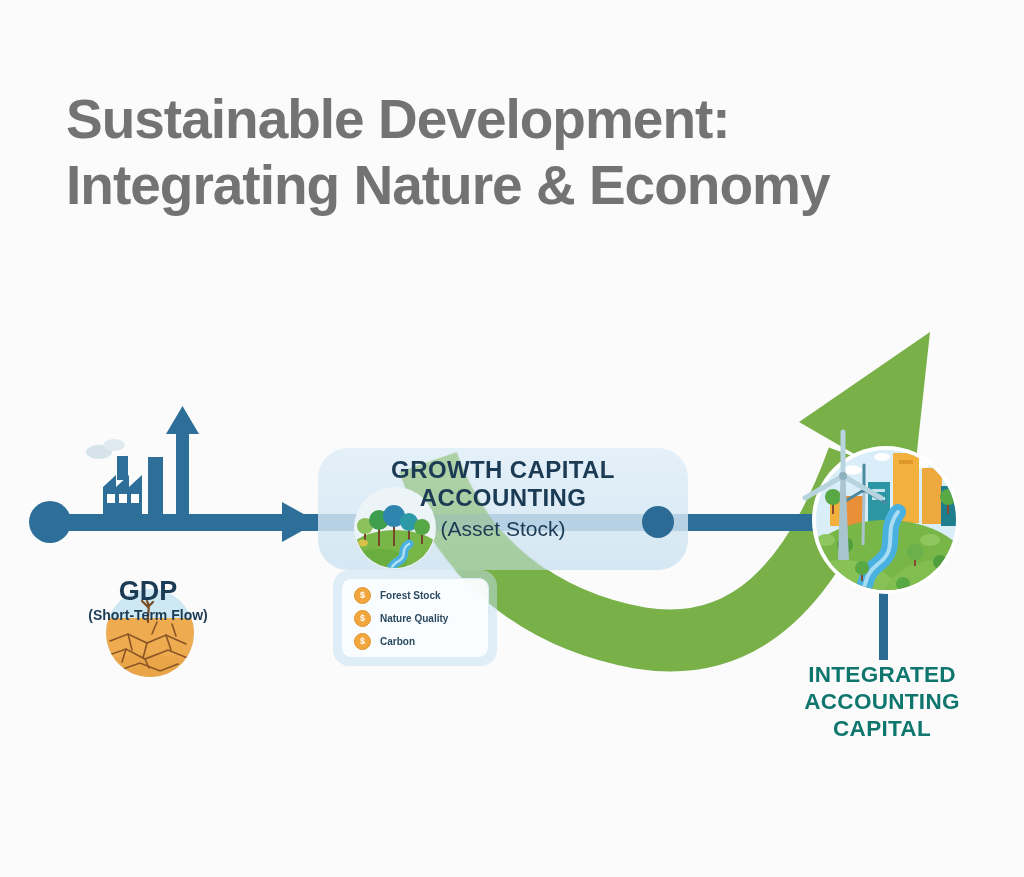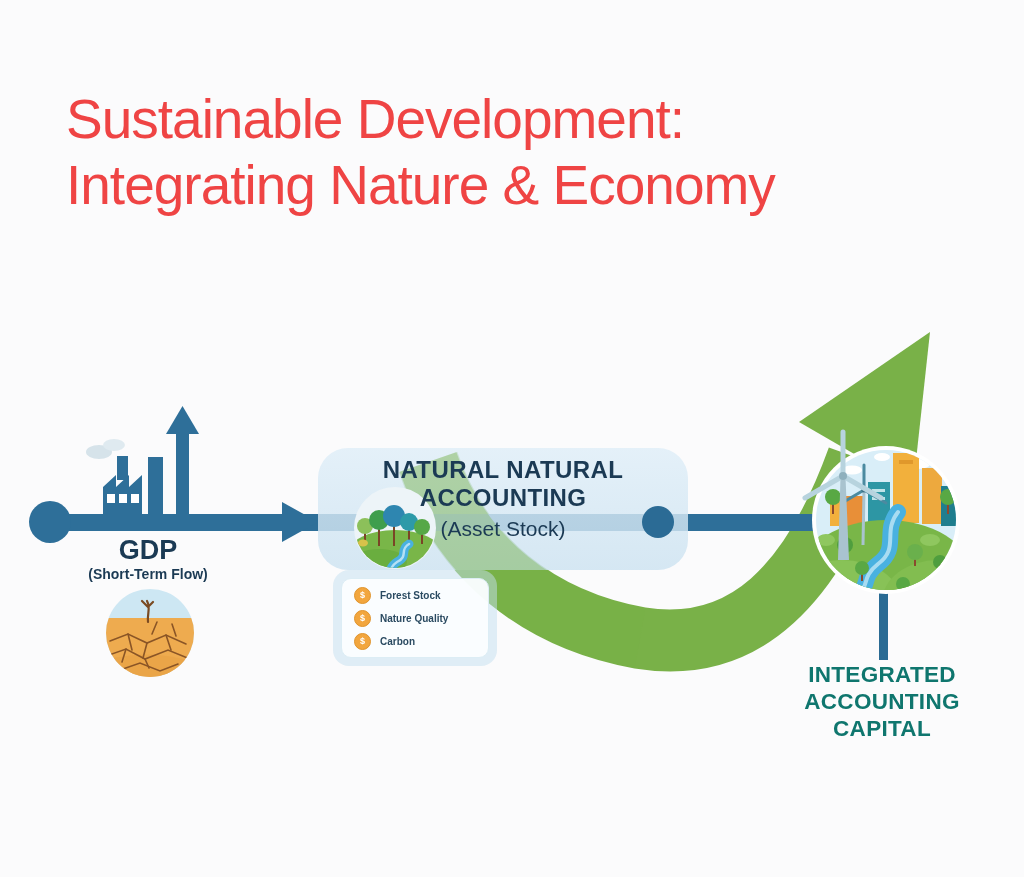--- a/index.html
+++ b/index.html
@@ -4,25 +4,25 @@
 <style>
   html,body{margin:0;padding:0;background:#ffffff;}
   .stage{
     position:relative;width:1024px;height:877px;overflow:hidden;
     background:#fbfbfc;font-family:"Liberation Sans","DejaVu Sans",sans-serif;
   }
   .layer{position:absolute;left:0;top:0;width:1024px;height:877px;pointer-events:none;}
   
   .title{
     position:absolute;left:66px;top:86px;width:900px;
-    color:#ef4444;font-size:55px;font-weight:400;line-height:66px;letter-spacing:-1px;
+    color:#737373;font-size:55px;font-weight:700;line-height:66px;letter-spacing:-1px;
   }
   
   .gdp{position:absolute;left:48px;top:536px;width:200px;text-align:center;color:#1b3a54;}
-  .gdp-main{font-size:27px;font-weight:700;line-height:28px;}
+  .gdp-main{font-size:27px;font-weight:700;line-height:28px;margin-top:41px;}
   .gdp-sub{font-size:14px;font-weight:700;line-height:20px;}
   
   .panel{
     position:absolute;left:318px;top:448px;width:370px;height:122px;border-radius:30px;
     background:linear-gradient(180deg,rgba(223,238,248,0.82),rgba(205,227,241,0.82));
     z-index:2;
   }
   .ncap{position:absolute;left:318px;top:456px;width:370px;text-align:center;color:#1b3a54;z-index:5;}
   .ncap-l{font-size:24px;font-weight:700;line-height:28px;letter-spacing:0.4px;}
   .ncap-sub{font-size:21px;font-weight:400;line-height:24px;margin-top:5px;}
@@ -234,21 +234,21 @@
     <div>Sustainable Development:</div>
     <div>Integrating Nature &amp; Economy</div>
   </div>
 
   <div class="gdp">
     <div class="gdp-main">GDP</div>
     <div class="gdp-sub">(Short-Term Flow)</div>
   </div>
 
   <div class="ncap">
-    <div class="ncap-l">NATURAL NATURAL</div>
+    <div class="ncap-l">GROWTH CAPITAL</div>
     <div class="ncap-l">ACCOUNTING</div>
     <div class="ncap-sub">(Asset Stock)</div>
   </div>
 
   <div class="outcome">
     <div>INTEGRATED</div>
     <div>ACCOUNTING</div>
     <div>CAPITAL</div>
   </div>
 

